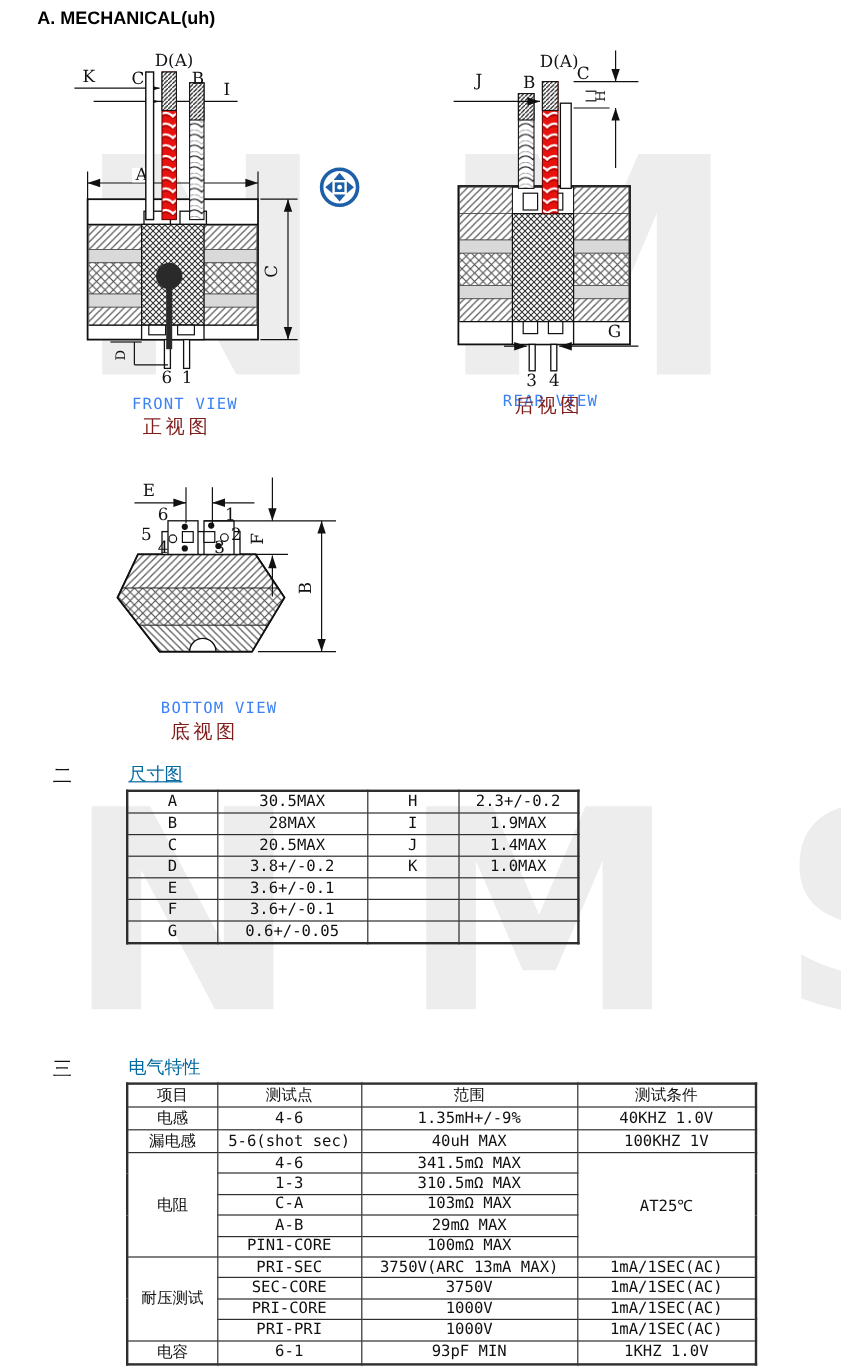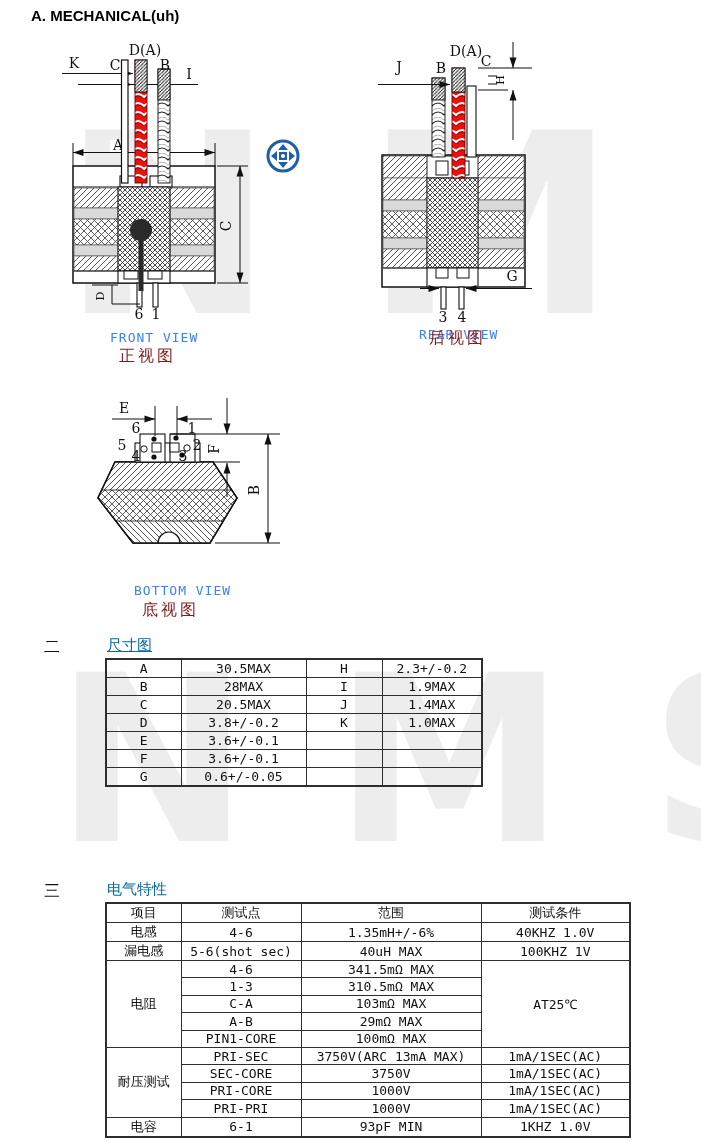--- a/index.html
+++ b/index.html
@@ -338,21 +338,21 @@
     <tbody>
       <tr>
         <td>项目</td>
         <td>测试点</td>
         <td>范围</td>
         <td>测试条件</td>
       </tr>
       <tr>
         <td>电感</td>
           <td>4-6</td>
-        <td>1.35mH+/-6%</td>
+        <td>1.35mH+/-9%</td>
           <td>40KHZ 1.0V</td>
       </tr>
       <tr>
         <td>漏电感</td>
           <td>5-6(shot sec)</td>
         <td>40uH MAX</td>
           <td>100KHZ 1V</td>
       </tr>
       <tr>
         <td rowspan="5">电阻</td>

